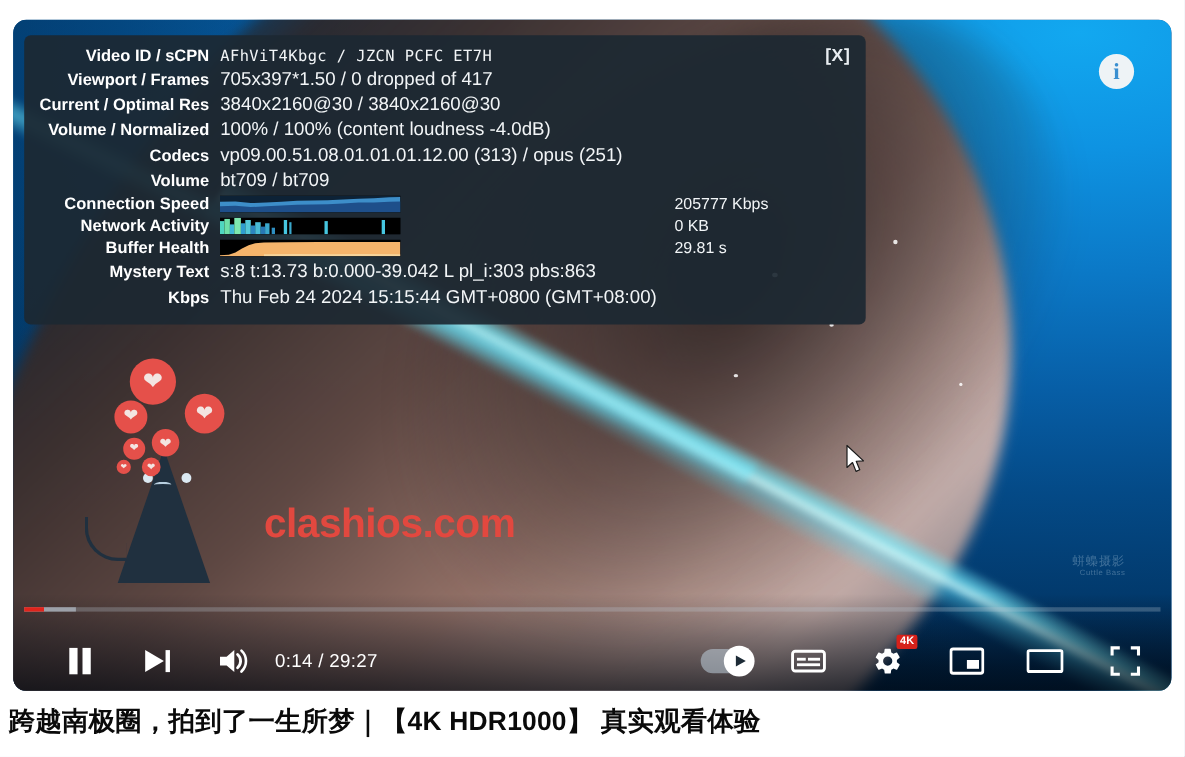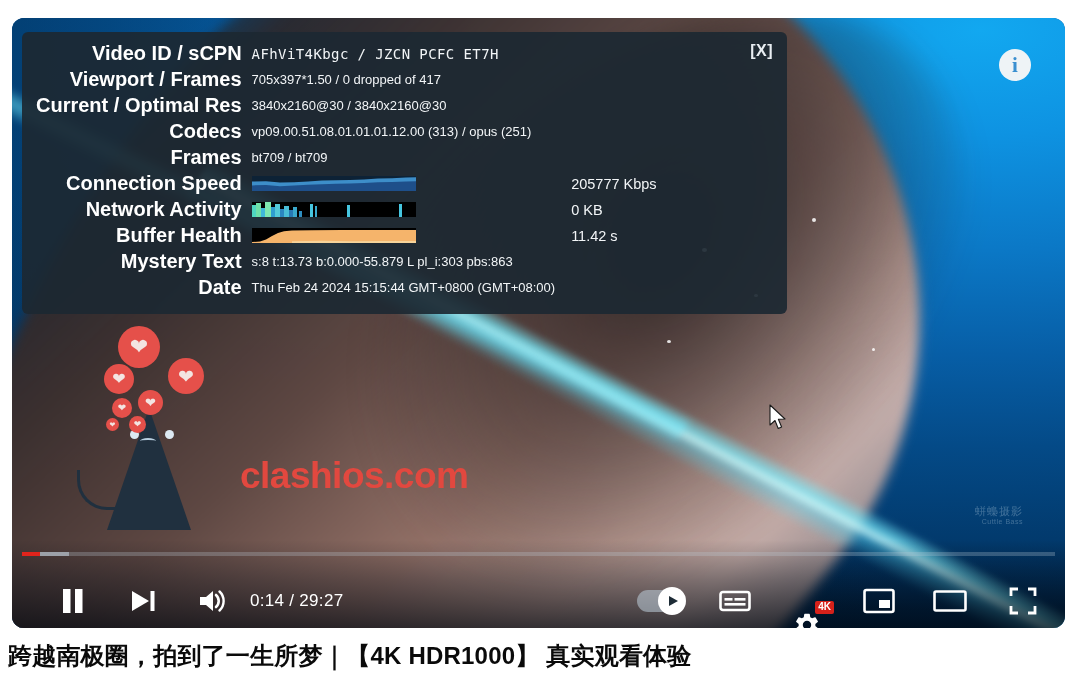--- a/index.html
+++ b/index.html
@@ -109,25 +109,25 @@
   }
   #stats-close {
     position: absolute; right: 14px; top: 10px;
     font-size: 16px; font-weight: 700; color: #e9eef2;
     cursor: pointer; letter-spacing: 0.5px;
   }
   .stat-table { border-collapse: collapse; }
   .stat-row td { padding: 0 0 3px 0; vertical-align: middle; }
   .stat-label {
     text-align: right; padding-right: 10px !important;
-    font-weight: bold; font-size: 20px; white-space: nowrap;
+    font-weight: bold; font-size: 15px; white-space: nowrap;
     color: #ffffff;
   }
   .stat-value {
-    font-size: 13px; white-space: nowrap; color: #f2f5f7;
+    font-size: 17px; white-space: nowrap; color: #f2f5f7;
   }
   .mono { font-family: "DejaVu Sans Mono", "Liberation Mono", monospace; font-size: 14px; letter-spacing: 0.4px; }
   .stat-extra { padding-left: 16px !important; font-size: 14.5px; color: #f2f5f7; white-space: nowrap; }
 
   
   .graph { width: 164px; height: 15px; display: block; background: #000; }
 
   
   #watermark { position: absolute; left: 60px; top: 302px; width: 340px; height: 195px; }
   .cat-body {
@@ -280,26 +280,31 @@
             <td class="stat-label">Viewport / Frames</td>
             <td class="stat-value">705x397*1.50 / 0 dropped of 417</td>
             <td class="stat-extra"></td>
           </tr>
           <tr class="stat-row">
             <td class="stat-label">Current / Optimal Res</td>
             <td class="stat-value">3840x2160@30 / 3840x2160@30</td>
             <td class="stat-extra"></td>
           </tr>
           <tr class="stat-row">
+            <td class="stat-label">Volume / Normalized</td>
+            <td class="stat-value">100% / 100% (content loudness -4.0dB)</td>
+            <td class="stat-extra"></td>
+          </tr>
+          <tr class="stat-row">
             <td class="stat-label">Codecs</td>
             <td class="stat-value">vp09.00.51.08.01.01.01.12.00 (313) / opus (251)</td>
             <td class="stat-extra"></td>
           </tr>
           <tr class="stat-row">
-            <td class="stat-label">Frames</td>
+            <td class="stat-label">Volume</td>
             <td class="stat-value">bt709 / bt709</td>
             <td class="stat-extra"></td>
           </tr>
 
           <tr class="stat-row">
             <td class="stat-label">Connection Speed</td>
             <td>
               <svg class="graph" viewBox="0 0 164 15" preserveAspectRatio="none">
                 <rect x="0" y="0" width="164" height="15" fill="#0d2236"></rect>
                 <path d="M0,15 L0,5.5 L14,5.2 L28,6.6 L42,6.2 L56,5.4 L70,4.6 L84,4.2 L98,4.0 L112,3.4 L126,2.6 L140,2.2 L154,1.4 L164,1.2 L164,15 Z" fill="#3d8ec9"></path>
@@ -336,30 +341,30 @@
 
           <tr class="stat-row">
             <td class="stat-label">Buffer Health</td>
             <td>
               <svg class="graph" viewBox="0 0 164 15" preserveAspectRatio="none">
                 <rect x="0" y="0" width="164" height="15" fill="#000000"></rect>
                 <path d="M0,15 L0,14 L8,13.6 L14,11.5 L20,8.0 L26,5.0 L32,3.2 L40,2.4 L60,2.2 L90,2.0 L120,2.0 L164,1.9 L164,15 Z" fill="#f5b46b"></path>
                 <path d="M40,15 L40,13.2 L70,12.8 L100,13.2 L130,12.9 L164,13.1 L164,15 Z" fill="#f7d49a"></path>
               </svg>
             </td>
-            <td class="stat-extra">11.42 s</td>
+            <td class="stat-extra">29.81 s</td>
           </tr>
 
           <tr class="stat-row">
             <td class="stat-label">Mystery Text</td>
-            <td class="stat-value">s:8 t:13.73 b:0.000-55.879 L pl_i:303 pbs:863</td>
-            <td class="stat-extra"></td>
-          </tr>
-          <tr class="stat-row">
-            <td class="stat-label">Date</td>
+            <td class="stat-value">s:8 t:13.73 b:0.000-39.042 L pl_i:303 pbs:863</td>
+            <td class="stat-extra"></td>
+          </tr>
+          <tr class="stat-row">
+            <td class="stat-label">Kbps</td>
             <td class="stat-value">Thu Feb 24 2024 15:15:44 GMT+0800 (GMT+08:00)</td>
             <td class="stat-extra"></td>
           </tr>
         </tbody>
       </table>
     </div>
 
     <div id="info-button">
       <span>i</span>
     </div>
@@ -445,21 +450,21 @@
 
         <div class="ctrl" style="left:696px; width:54px;">
           <svg width="32" height="24" viewBox="0 0 32 24">
             <rect x="1.5" y="3" width="29" height="18" rx="2.5" ry="2.5" fill="none" stroke="#ffffff" stroke-width="2.6"></rect>
             <rect x="5.5" y="9" width="8" height="2.6" fill="#ffffff"></rect>
             <rect x="15.5" y="9" width="11" height="2.6" fill="#ffffff"></rect>
             <rect x="5.5" y="14" width="21" height="2.6" fill="#ffffff"></rect>
           </svg>
         </div>
 
-        <div class="ctrl" style="left:768px; width:54px;margin-top:24px;">
+        <div class="ctrl" style="left:768px; width:54px;">
           <div style="position:relative; display:flex; align-items:center; justify-content:center;">
             <svg width="28" height="28" viewBox="0 0 24 24">
               <path fill="#ffffff" d="M19.14 12.94a7.07 7.07 0 0 0 .06-.94 7.07 7.07 0 0 0-.06-.94l2.03-1.58a.49.49 0 0 0 .12-.61l-1.92-3.32a.49.49 0 0 0-.59-.22l-2.39.96a7.03 7.03 0 0 0-1.62-.94l-.36-2.54a.48.48 0 0 0-.48-.41h-3.84a.48.48 0 0 0-.48.41l-.36 2.54c-.59.24-1.13.56-1.62.94l-2.39-.96a.48.48 0 0 0-.59.22L2.74 8.87a.48.48 0 0 0 .12.61l2.03 1.58a7.2 7.2 0 0 0 0 1.88l-2.03 1.58a.49.49 0 0 0-.12.61l1.92 3.32c.12.22.37.3.59.22l2.39-.96c.5.38 1.03.7 1.62.94l.36 2.54c.04.24.24.41.48.41h3.84c.24 0 .44-.17.48-.41l.36-2.54c.59-.24 1.12-.56 1.62-.94l2.39.96c.22.08.47 0 .59-.22l1.92-3.32a.49.49 0 0 0-.12-.61l-2.03-1.58zM12 15.6A3.6 3.6 0 1 1 12 8.4a3.6 3.6 0 0 1 0 7.2z"></path>
             </svg>
             <span class="badge-4k">4K</span>
           </div>
         </div>
 
         <div class="ctrl" style="left:840px; width:54px;">
           <svg width="32" height="26" viewBox="0 0 32 26">

